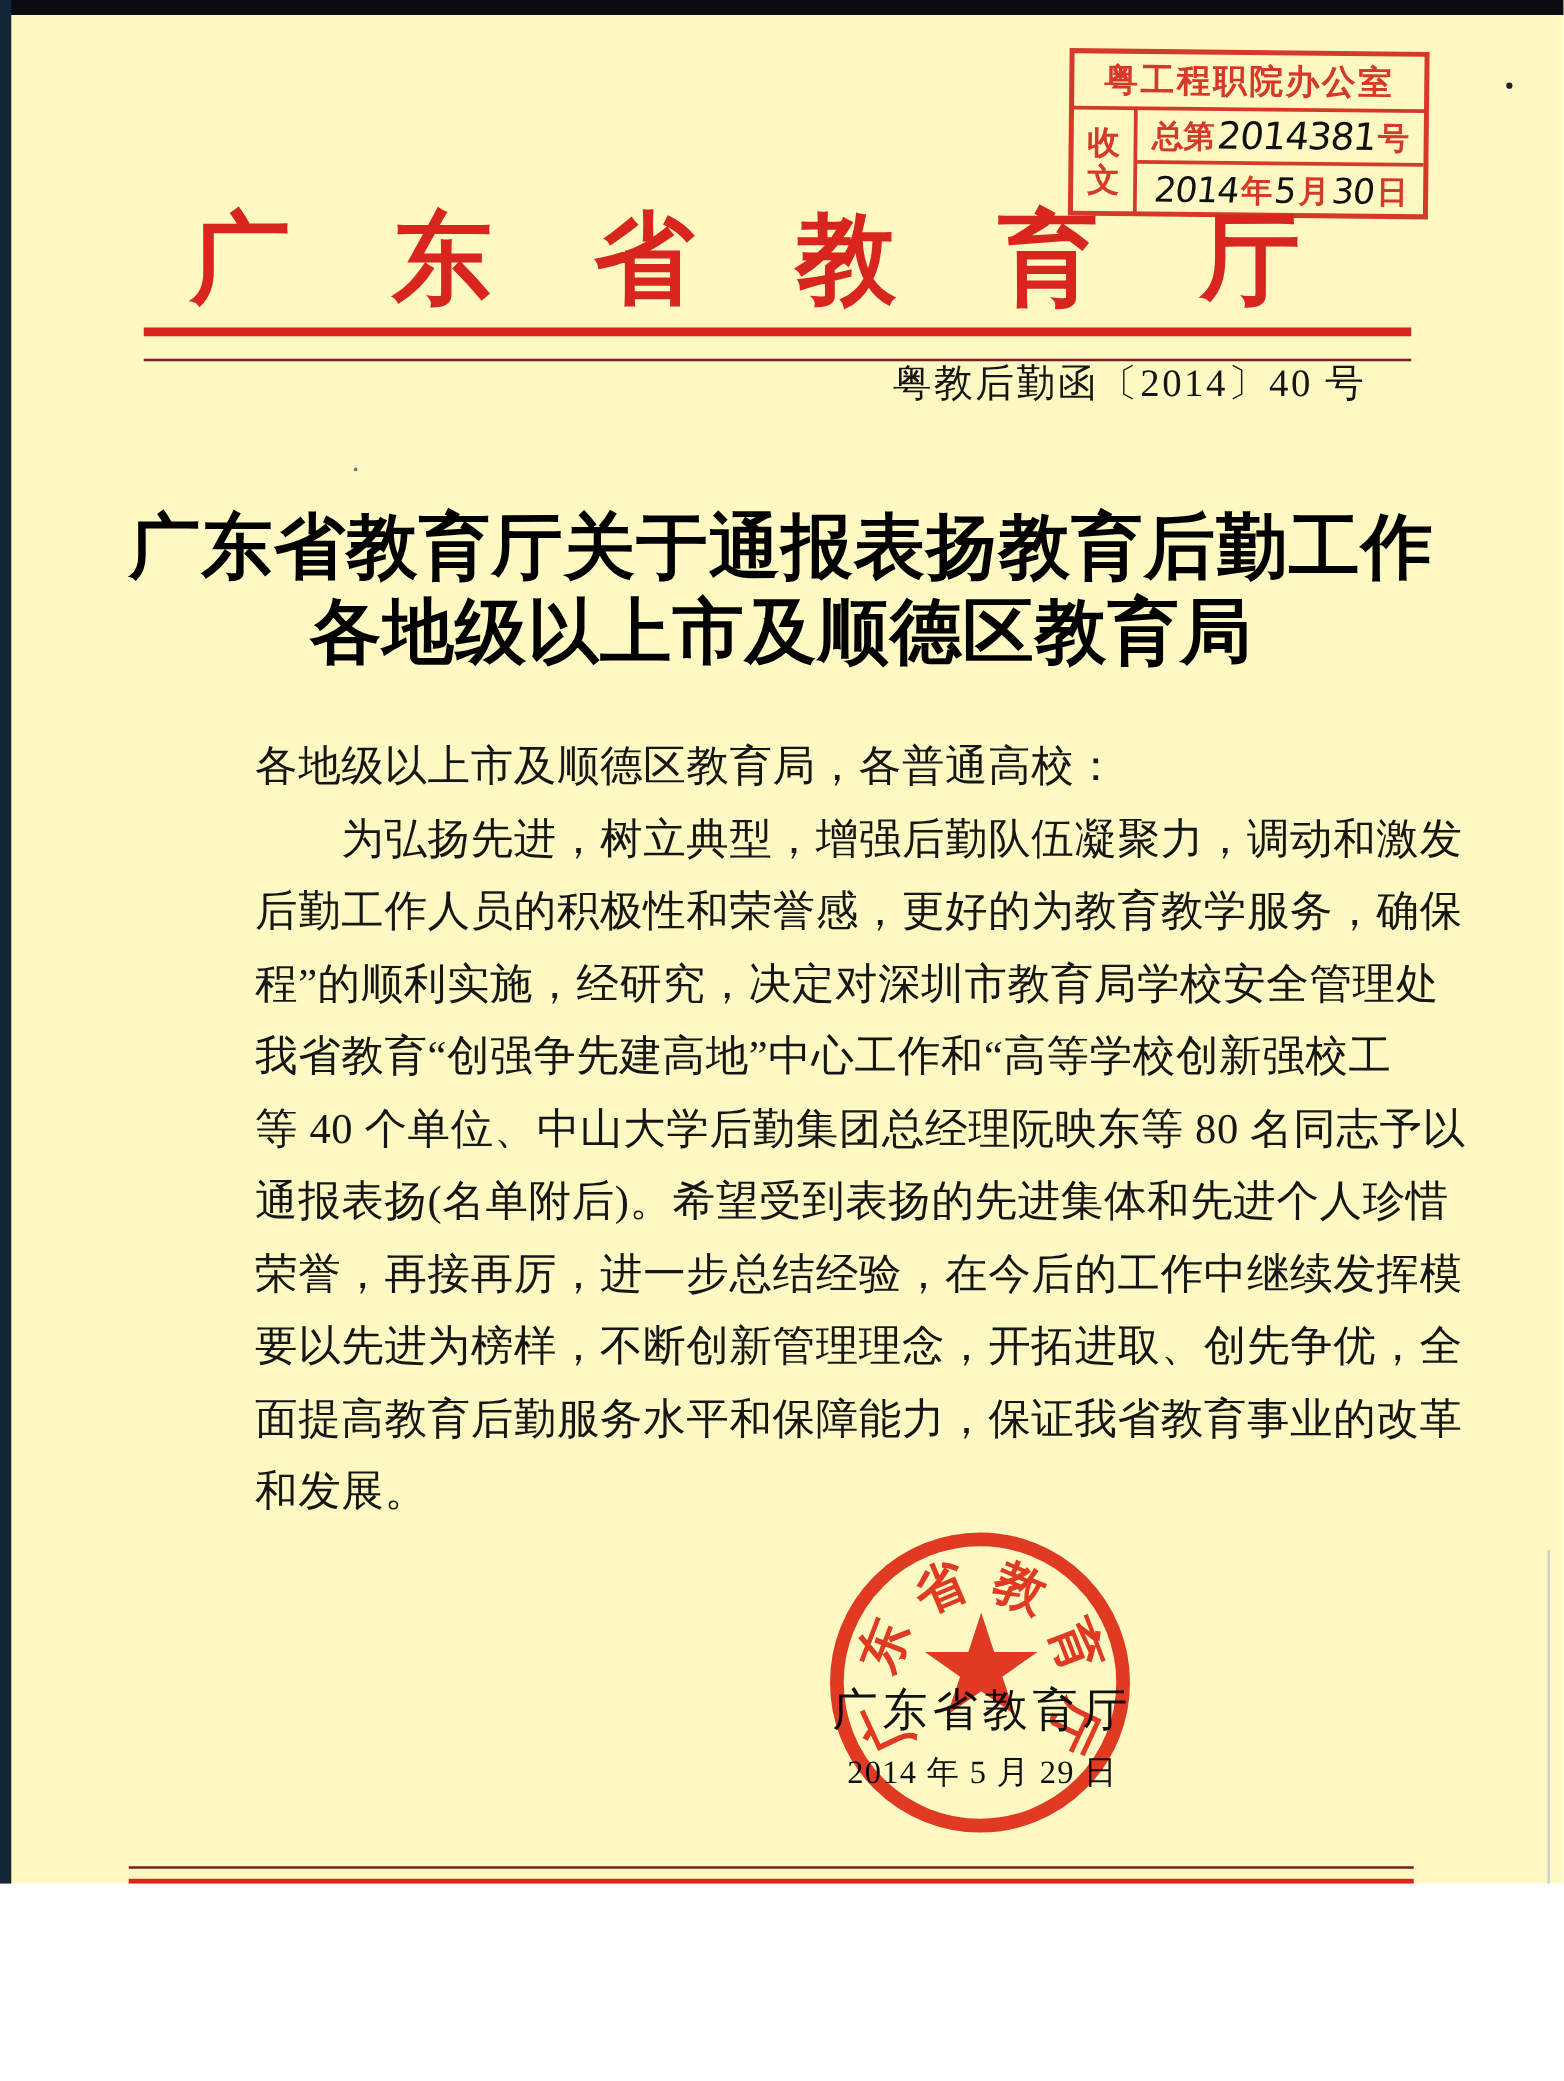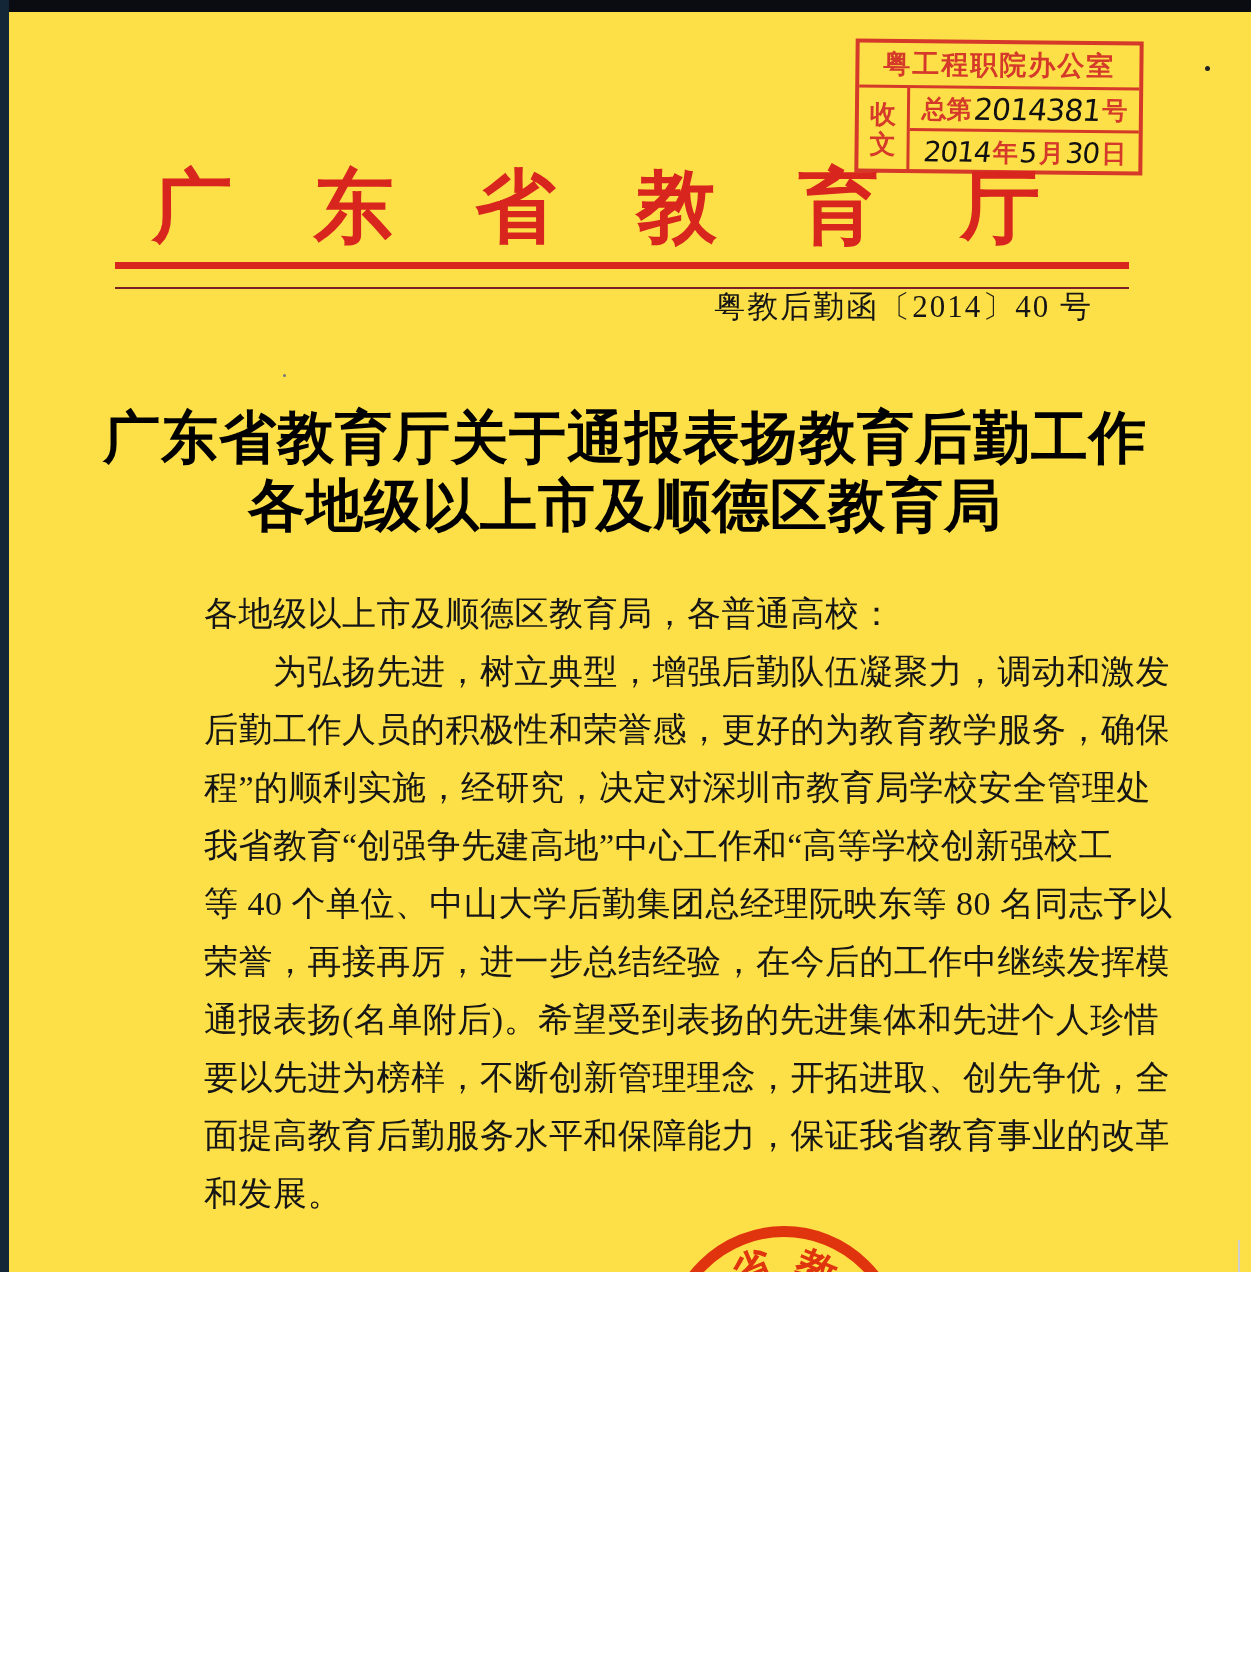--- a/index.html
+++ b/index.html
@@ -1,19 +1,19 @@
 <!DOCTYPE html>
 <html><head>
 <meta charset="utf-8">
 <style>
   html,body{margin:0;padding:0;background:#ffffff;}
   .page{
     position:relative;
-    width:1251px;height:1272px;
-    background:#fde047;
+    width:1251px;height:1507px;
+    background:#fef9c3;
     overflow:hidden;
     font-family:"Liberation Serif","DejaVu Serif",serif;
   }
   
   .top-black-bar{position:absolute;left:0;top:0;width:1251px;height:12px;background:#0b0b12;}
   .left-navy-bar{position:absolute;left:0;top:0;width:9px;height:1665px;background:#122638;}
   .right-edge-line{position:absolute;left:1238px;top:1240px;width:2px;height:425px;background:#cfcfcf;}
   .dot-artifact{position:absolute;left:1205px;top:66px;width:5px;height:5px;background:#222;border-radius:50%;}
   .dot-artifact2{position:absolute;left:283px;top:374px;width:3px;height:3px;background:#777;border-radius:50%;}
 
@@ -147,22 +147,22 @@
   <div class="doc-title l1">广东省教育厅关于通报表扬教育后勤工作</div>
   <div class="doc-title l2">各地级以上市及顺德区教育局</div>
 
   <div class="body-text">
     <div class="body-line">各地级以上市及顺德区教育局，各普通高校：</div>
     <div class="body-line indent">为弘扬先进，树立典型，增强后勤队伍凝聚力，调动和激发</div>
     <div class="body-line">后勤工作人员的积极性和荣誉感，更好的为教育教学服务，确保</div>
     <div class="body-line">程”的顺利实施，经研究，决定对深圳市教育局学校安全管理处</div>
     <div class="body-line">我省教育“创强争先建高地”中心工作和“高等学校创新强校工</div>
     <div class="body-line">等 40 个单位、中山大学后勤集团总经理阮映东等 80 名同志予以</div>
+    <div class="body-line">通报表扬(名单附后)。希望受到表扬的先进集体和先进个人珍惜</div>
     <div class="body-line">荣誉，再接再厉，进一步总结经验，在今后的工作中继续发挥模</div>
-    <div class="body-line">通报表扬(名单附后)。希望受到表扬的先进集体和先进个人珍惜</div>
     <div class="body-line">要以先进为榜样，不断创新管理理念，开拓进取、创先争优，全</div>
     <div class="body-line">面提高教育后勤服务水平和保障能力，保证我省教育事业的改革</div>
     <div class="body-line">和发展。</div>
   </div>
 
   <div class="closing-signer">广东省教育厅</div>
   <div class="closing-date">2014 年 5 月 29 日</div>
 
   <div class="seal">
     <div class="seal-ring"></div>

